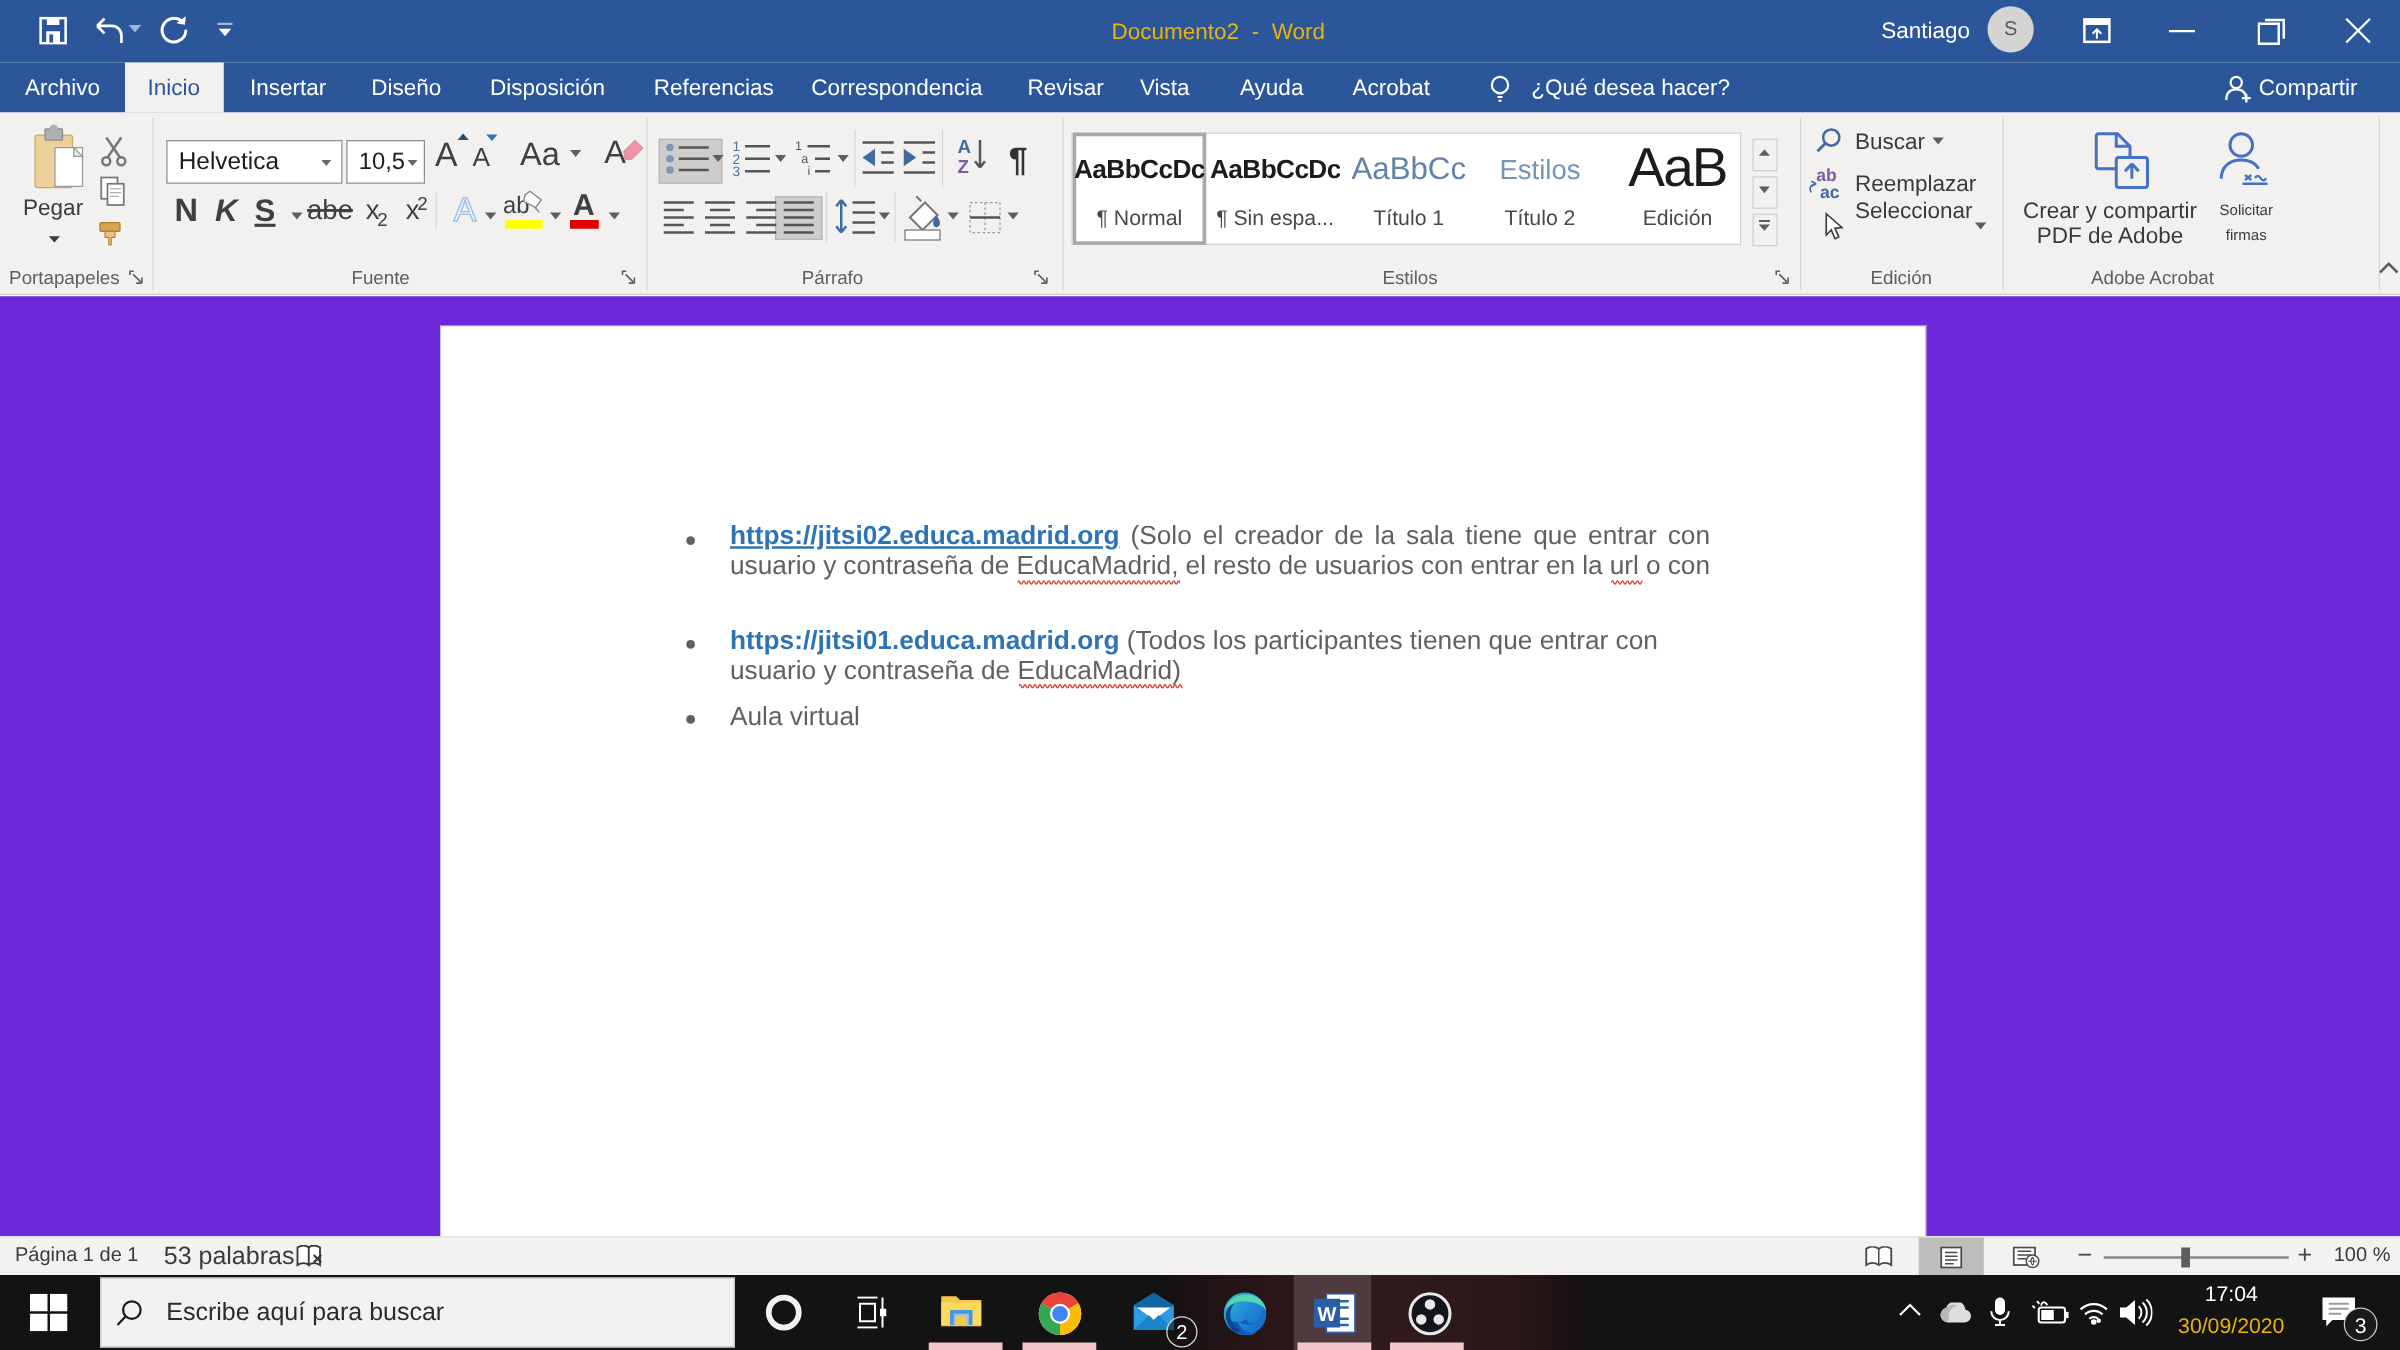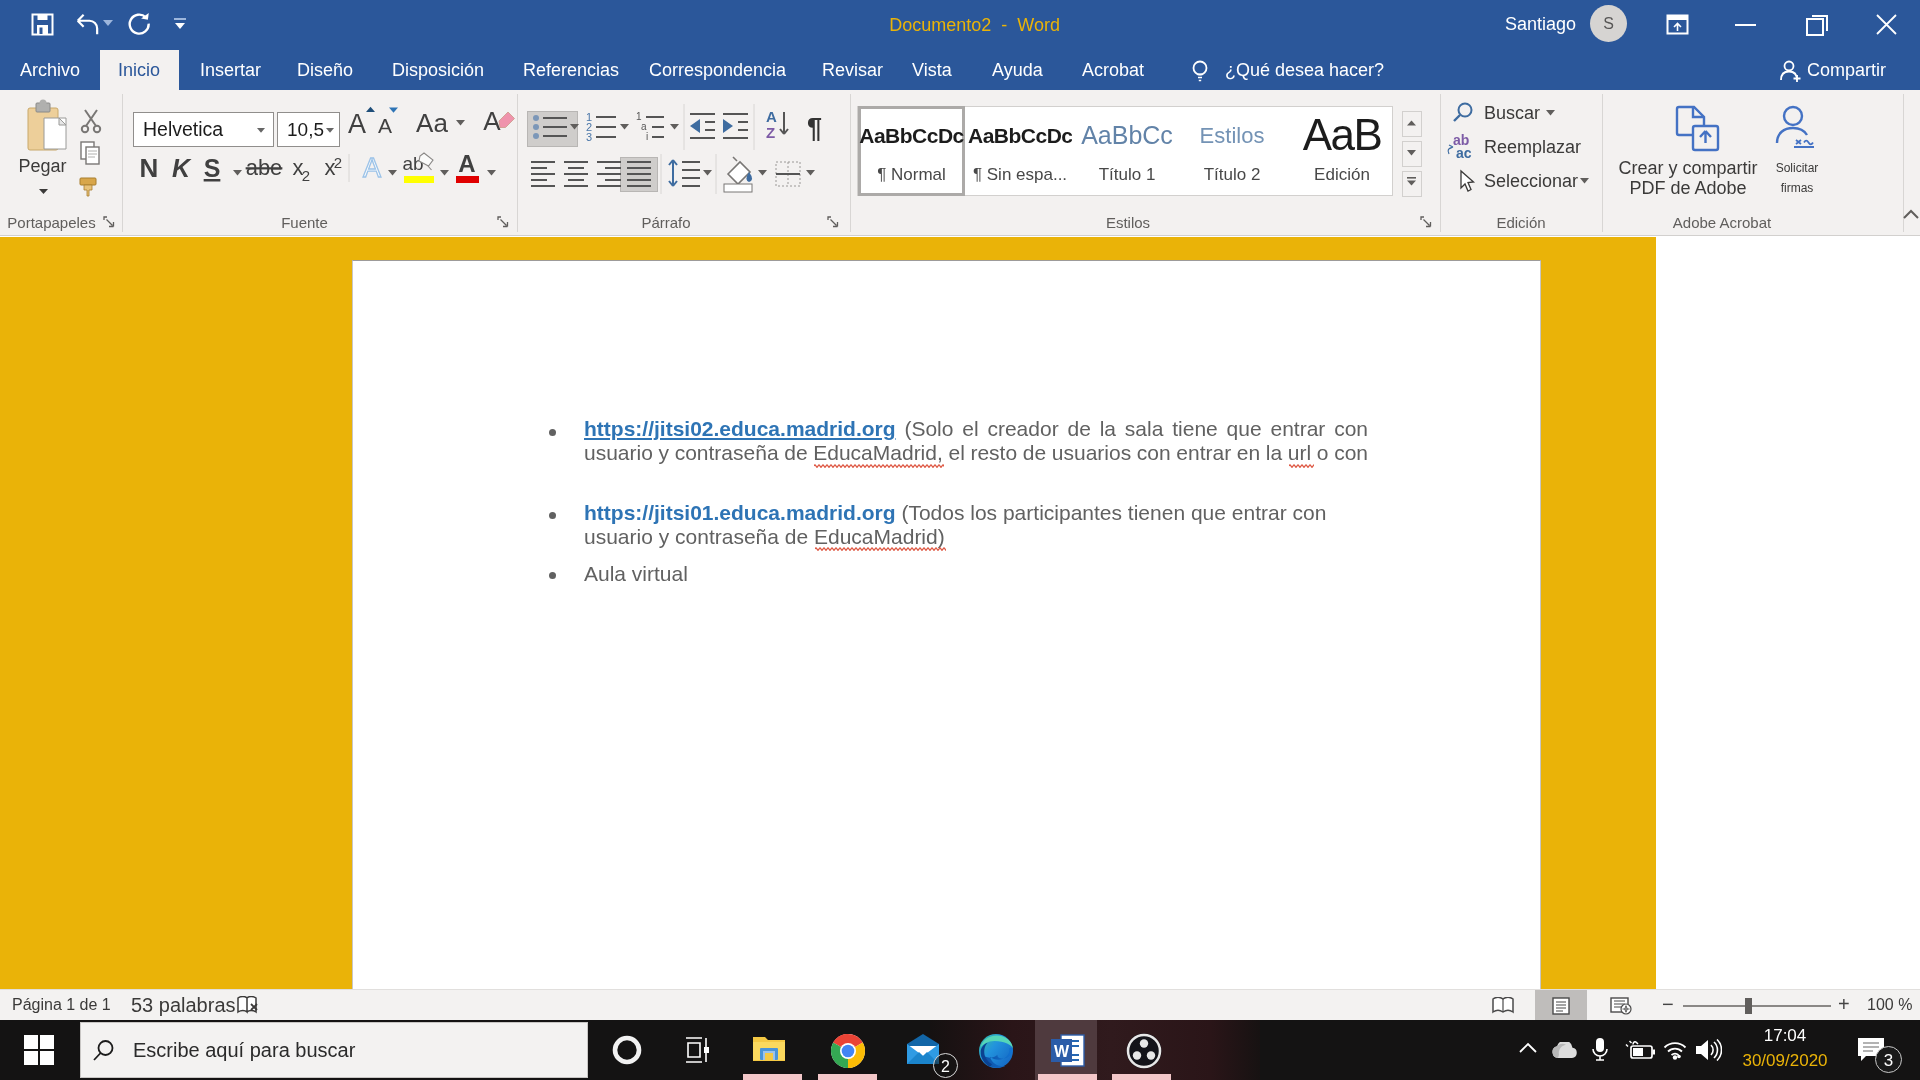--- a/index.html
+++ b/index.html
@@ -1,21 +1,21 @@
 <!DOCTYPE html>
 <html><head><meta charset="utf-8">
 <style>
 html,body{margin:0;padding:0;width:1920px;height:1080px;overflow:hidden;
   font-family:"Liberation Sans",sans-serif;-webkit-font-smoothing:antialiased;}
 *{box-sizing:border-box;}
 .abs{position:absolute;}
 #titlebar{position:absolute;left:0;top:0;width:1920px;height:50px;background:#2b579a;color:#fff;}
 #tabrow{position:absolute;left:0;top:50px;width:1920px;height:40px;background:#2b579a;color:#fff;}
 #ribbon{position:absolute;left:0;top:90px;width:1920px;height:146px;background:#f3f1f0;border-bottom:1px solid #d2d0ce;}
-#docarea{position:absolute;left:0;top:237px;width:1656px;height:752px;background:#eab308;}
+#docarea{position:absolute;left:0;top:237px;width:1920px;height:752px;background:#6d28d9;}
 #page{position:absolute;left:352px;top:23px;width:1189px;height:730px;background:#fff;border:1px solid #c8c6c4;border-top-color:#9d9b99;}
 #statusbar{position:absolute;left:0;top:989px;width:1920px;height:31px;background:#f3f2f1;border-top:1px solid #e1dfdd;color:#3b3a39;}
 #taskbar{position:absolute;left:0;top:1020px;width:1920px;height:60px;background:#141313;color:#fff;}
 .tabt{font-size:18px;line-height:40px;color:#fff;white-space:nowrap;}
 .grplabel{position:absolute;top:124px;font-size:15px;color:#605e5c;text-align:center;}
 .vsep{position:absolute;top:4px;height:138px;width:1px;background:#d8d6d4;}
 .combo{top:22px;height:35px;background:#fff;border:1px solid #908e8c;font-size:19.5px;color:#1c1c1c;line-height:33px;padding-left:9px;}
 .seltog{background:#cfcdcb;border:1px solid #b8b6b4;}
 .stysamp{position:absolute;top:34px;text-align:center;font-weight:600;white-space:nowrap;overflow:hidden;}
 .stylab{position:absolute;top:75px;text-align:center;font-size:17px;color:#484848;white-space:nowrap;overflow:hidden;}
@@ -142,21 +142,21 @@
   <div class="stybtn" style="top:51px;"><svg width="9" height="6" viewBox="0 0 9 6" style="margin:5px 0 0 4px">
         <path d="M0 0 h9 l-4.5 5.5z" fill="#605e5c"></path>
       </svg></div>
   <div class="stybtn" style="top:81px;"><svg width="9" height="9" viewBox="0 0 9 9" style="margin:3px 0 0 4px">
         <rect x="0" y="0" width="9" height="1.6" fill="#605e5c"></rect>
         <path d="M0 3.5 h9 l-4.5 5z" fill="#605e5c"></path>
       </svg></div>
   
   <div class="edtext" style="top:13px;">Buscar</div>
   <div class="edtext" style="top:47px;">Reemplazar</div>
-  <div class="edtext" style="top:81px;">Seleccionar</div>
+  <div class="edtext" style="top:68px;">Seleccionar</div>
   
   <div class="abs" style="left:1610px;top:68px;width:156px;text-align:center;font-size:18px;color:#3b3a39;line-height:20px;">Crear y compartir<br>PDF de Adobe</div>
   <div class="abs" style="left:1762px;top:68px;width:70px;text-align:center;font-size:12px;color:#3b3a39;line-height:20px;">Solicitar<br>firmas</div>
   <svg class="abs" style="left:0;top:0" width="1920" height="146" viewBox="0 0 1920 146" id="ribsvg">
 
   <g>
 
     <rect x="28" y="18" width="30" height="42" rx="2" fill="#edcf9a" stroke="#c8a86a" stroke-width="1"></rect>
     <rect x="36" y="13" width="14" height="9" rx="1" fill="#b0b0ae" stroke="#8a8a88"></rect>
     <circle cx="43" cy="13" r="3.5" fill="#b0b0ae"></circle>

